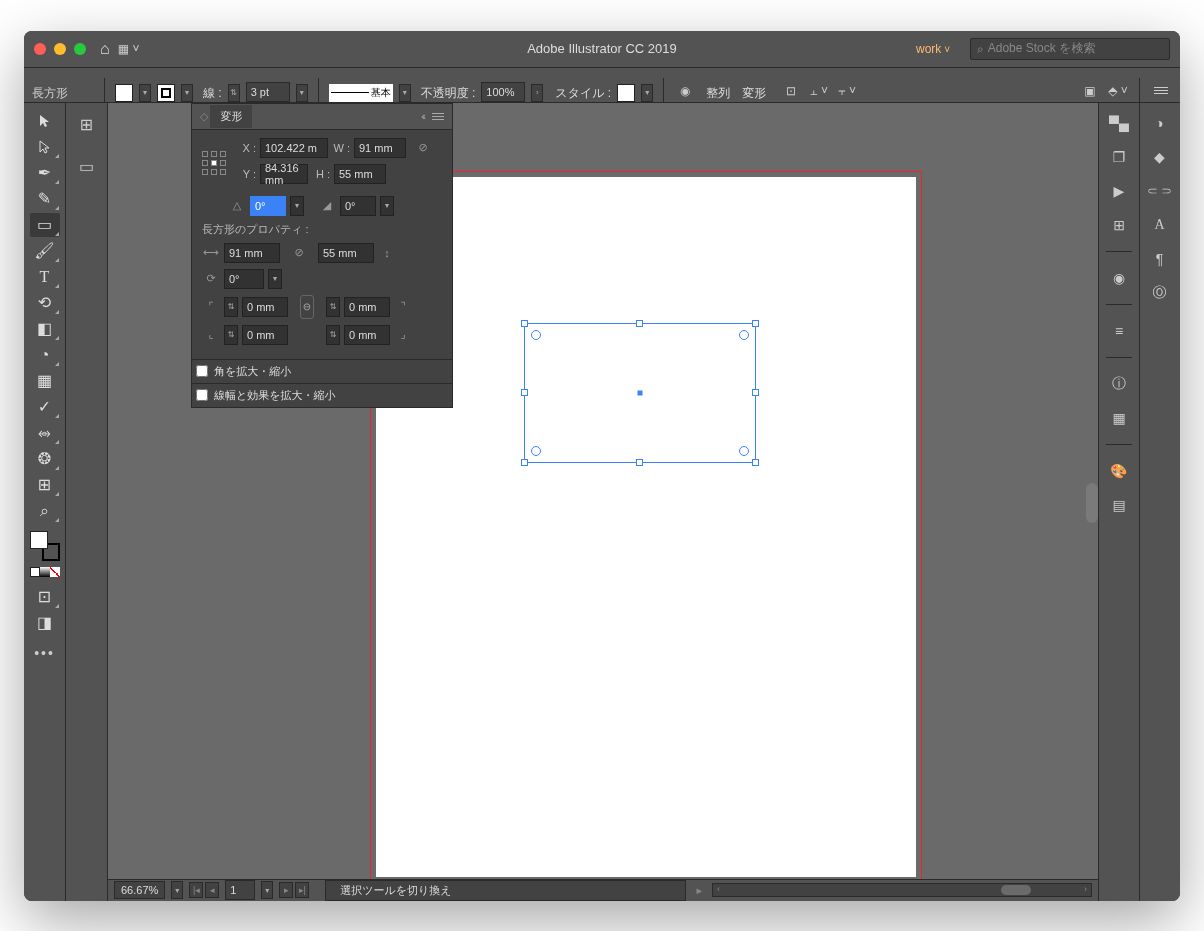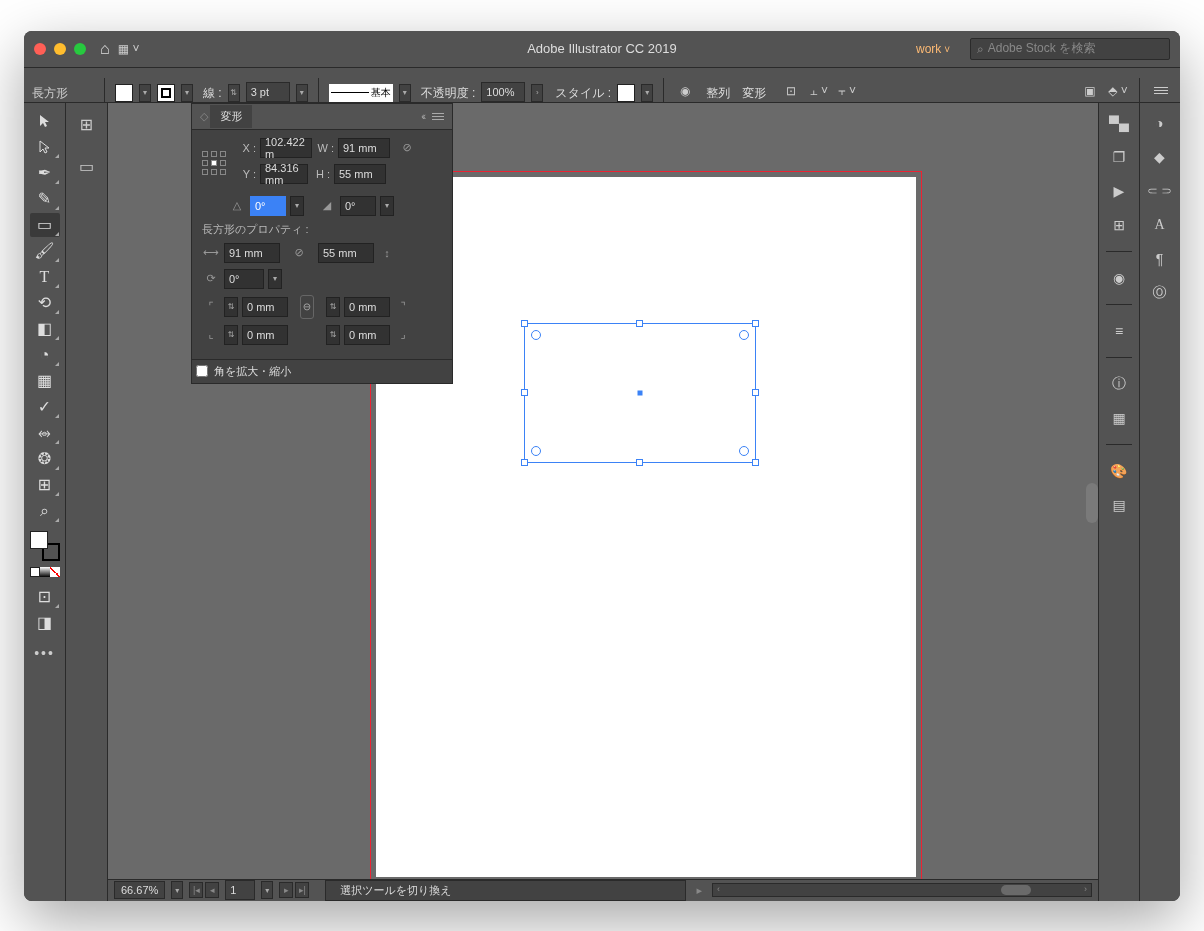--- a/index.html
+++ b/index.html
@@ -244,21 +244,21 @@
                 <div class="r"></div>
                   <div class="r sel"></div>
                   <div class="r"></div>
                 <div class="r"></div>
                   <div class="r"></div>
                   <div class="r"></div>
               </div>
               <div style="flex:1">
                 <div class="prow">
                   <span class="plabel">X :</span>
-                  <span class="pinput" style="width:52px">102.422 m</span>
+                  <span class="pinput" style="width:68px">102.422 m</span>
                   <span class="plabel">W :</span>
                   <span class="pinput" style="width:52px">91 mm</span>
                   <span class="picon" style="margin-left:4px">⊘</span>
                 </div>
                 <div class="prow">
                   <span class="plabel">Y :</span>
                   <span class="pinput" style="width:48px">84.316 mm</span>
                   <span class="plabel">H :</span>
                   <span class="pinput" style="width:52px">55 mm</span>
                 </div>
@@ -300,20 +300,24 @@
               <span class="pinput" style="width:46px">0 mm</span>
               <div style="width:30px"></div>
               <span class="pdd">⇅</span>
               <span class="pinput" style="width:46px">0 mm</span>
               <span class="picon">⌟</span>
             </div>
           </div>
           <div class="checkrow">
             <input type="checkbox" style="">
             <span>角を拡大・縮小</span>
+          </div>
+          <div class="checkrow">
+            <input type="checkbox" style="">
+            <span>線幅と効果を拡大・縮小</span>
           </div>
         </div>
       </div>
 
       <div class="statusbar">
         <span class="zoom">66.67%</span>
         <span class="dd">▾</span>
         <div class="nav-arrows">
           <div class="na">|◂</div>
           <div class="na">◂</div>

